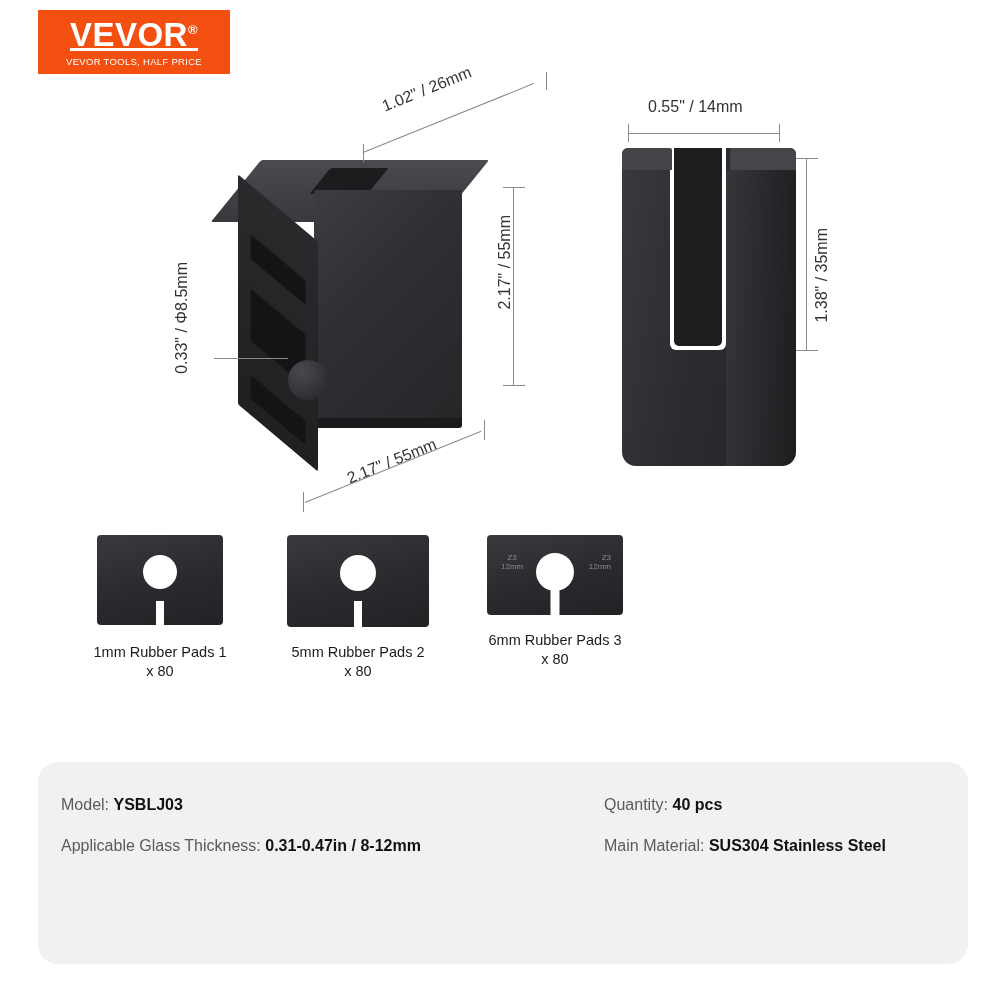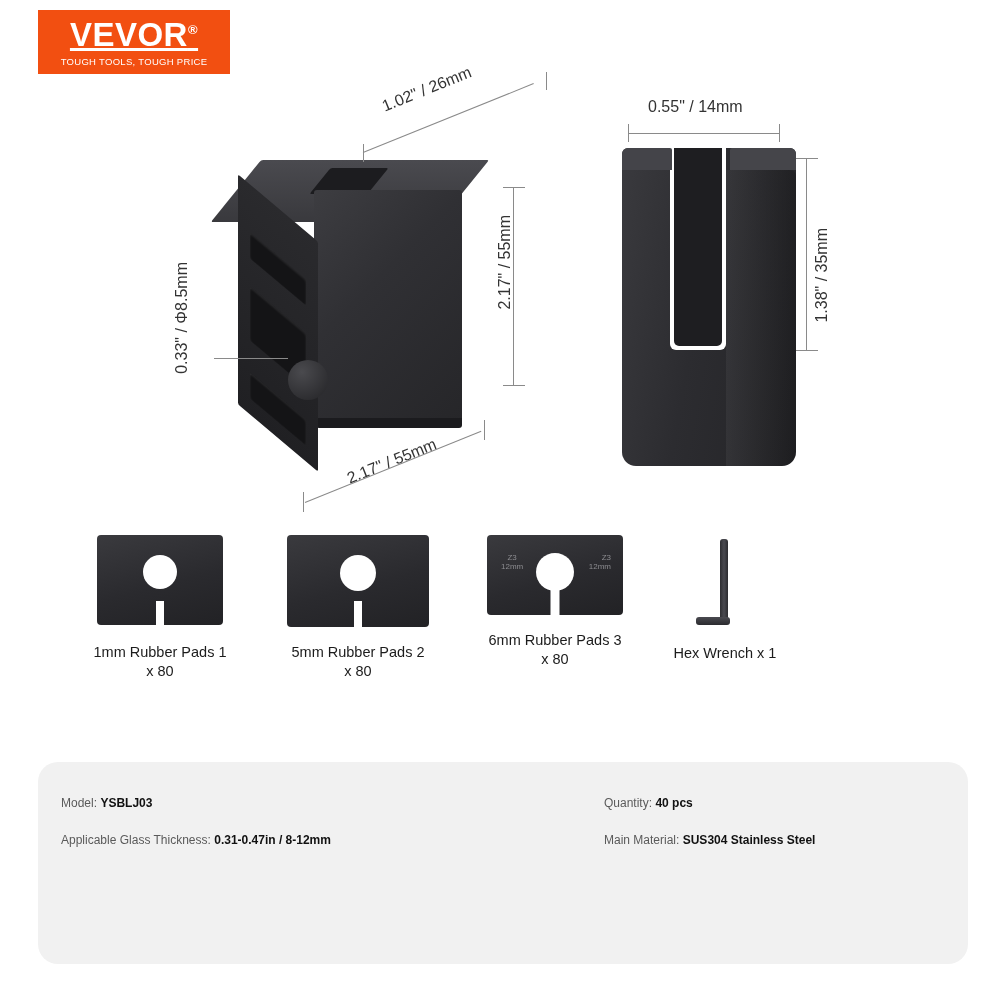--- a/index.html
+++ b/index.html
@@ -159,31 +159,31 @@
     position: absolute; left: 2px; width: 40px; height: 11px;
     background: linear-gradient(90deg,#a8a8aa 0%,#f1f1f3 28%,#c6c6c8 60%,#94949a 100%);
     border-radius: 3px;
   }
 
   
   .spec-panel {
     position: absolute; left: 38px; top: 762px; width: 930px; height: 202px;
     background: #f1f1f1; border-radius: 20px;
   }
-  .spec-col { position: absolute; font-size: 12px; color: #4a4a4a; }
+  .spec-col { position: absolute; font-size: 16px; color: #4a4a4a; }
   .spec-col .lbl { color: #5a5a5a; }
   .spec-col .val { color: #111; font-weight: bold; }
   .spec-line { margin-bottom: 23px; }
 </style>
 </head>
 <body>
 
 <div class="logo-block">
   <div class="logo-word"><span>VEVOR</span><span class="reg">®</span></div>
-  <div class="logo-tag">TOUGH TOOLS, TOUGH PRICE</div>
+  <div class="logo-tag">VEVOR TOOLS, HALF PRICE</div>
 </div>
 
 <div class="diagram">
 
   <div class="clamp-left">
     <div class="cl-top"></div>
     <div class="cl-slot-top"></div>
     <div class="cl-body"></div>
     <div class="cl-bottom-edge"></div>
     <div class="cl-side"></div>
@@ -267,29 +267,20 @@
         <span>Z3</span><br>
         <span>12mm</span>
       </div>
     </div>
     <div class="acc-caption" style="margin-top:16px;">
       <span>6mm Rubber Pads 3</span><br>
       <span>x 80</span>
     </div>
   </div>
 
-  <div class="acc" style="left:640px; top:0px; width:170px;">
-    <div class="wrench-wrap">
-      <div class="wr-v"></div>
-      <div class="wr-h"></div>
-    </div>
-    <div class="acc-caption" style="margin-top:13px;">
-      <span>Hex Wrench x 1</span>
-    </div>
-  </div>
 
 </div>
 
 <div class="spec-panel">
 
   <div class="spec-col" style="left:23px; top:34px;">
     <div class="spec-line">
       <span class="lbl">Model:</span>
       <span class="val">YSBLJ03</span>
     </div>

